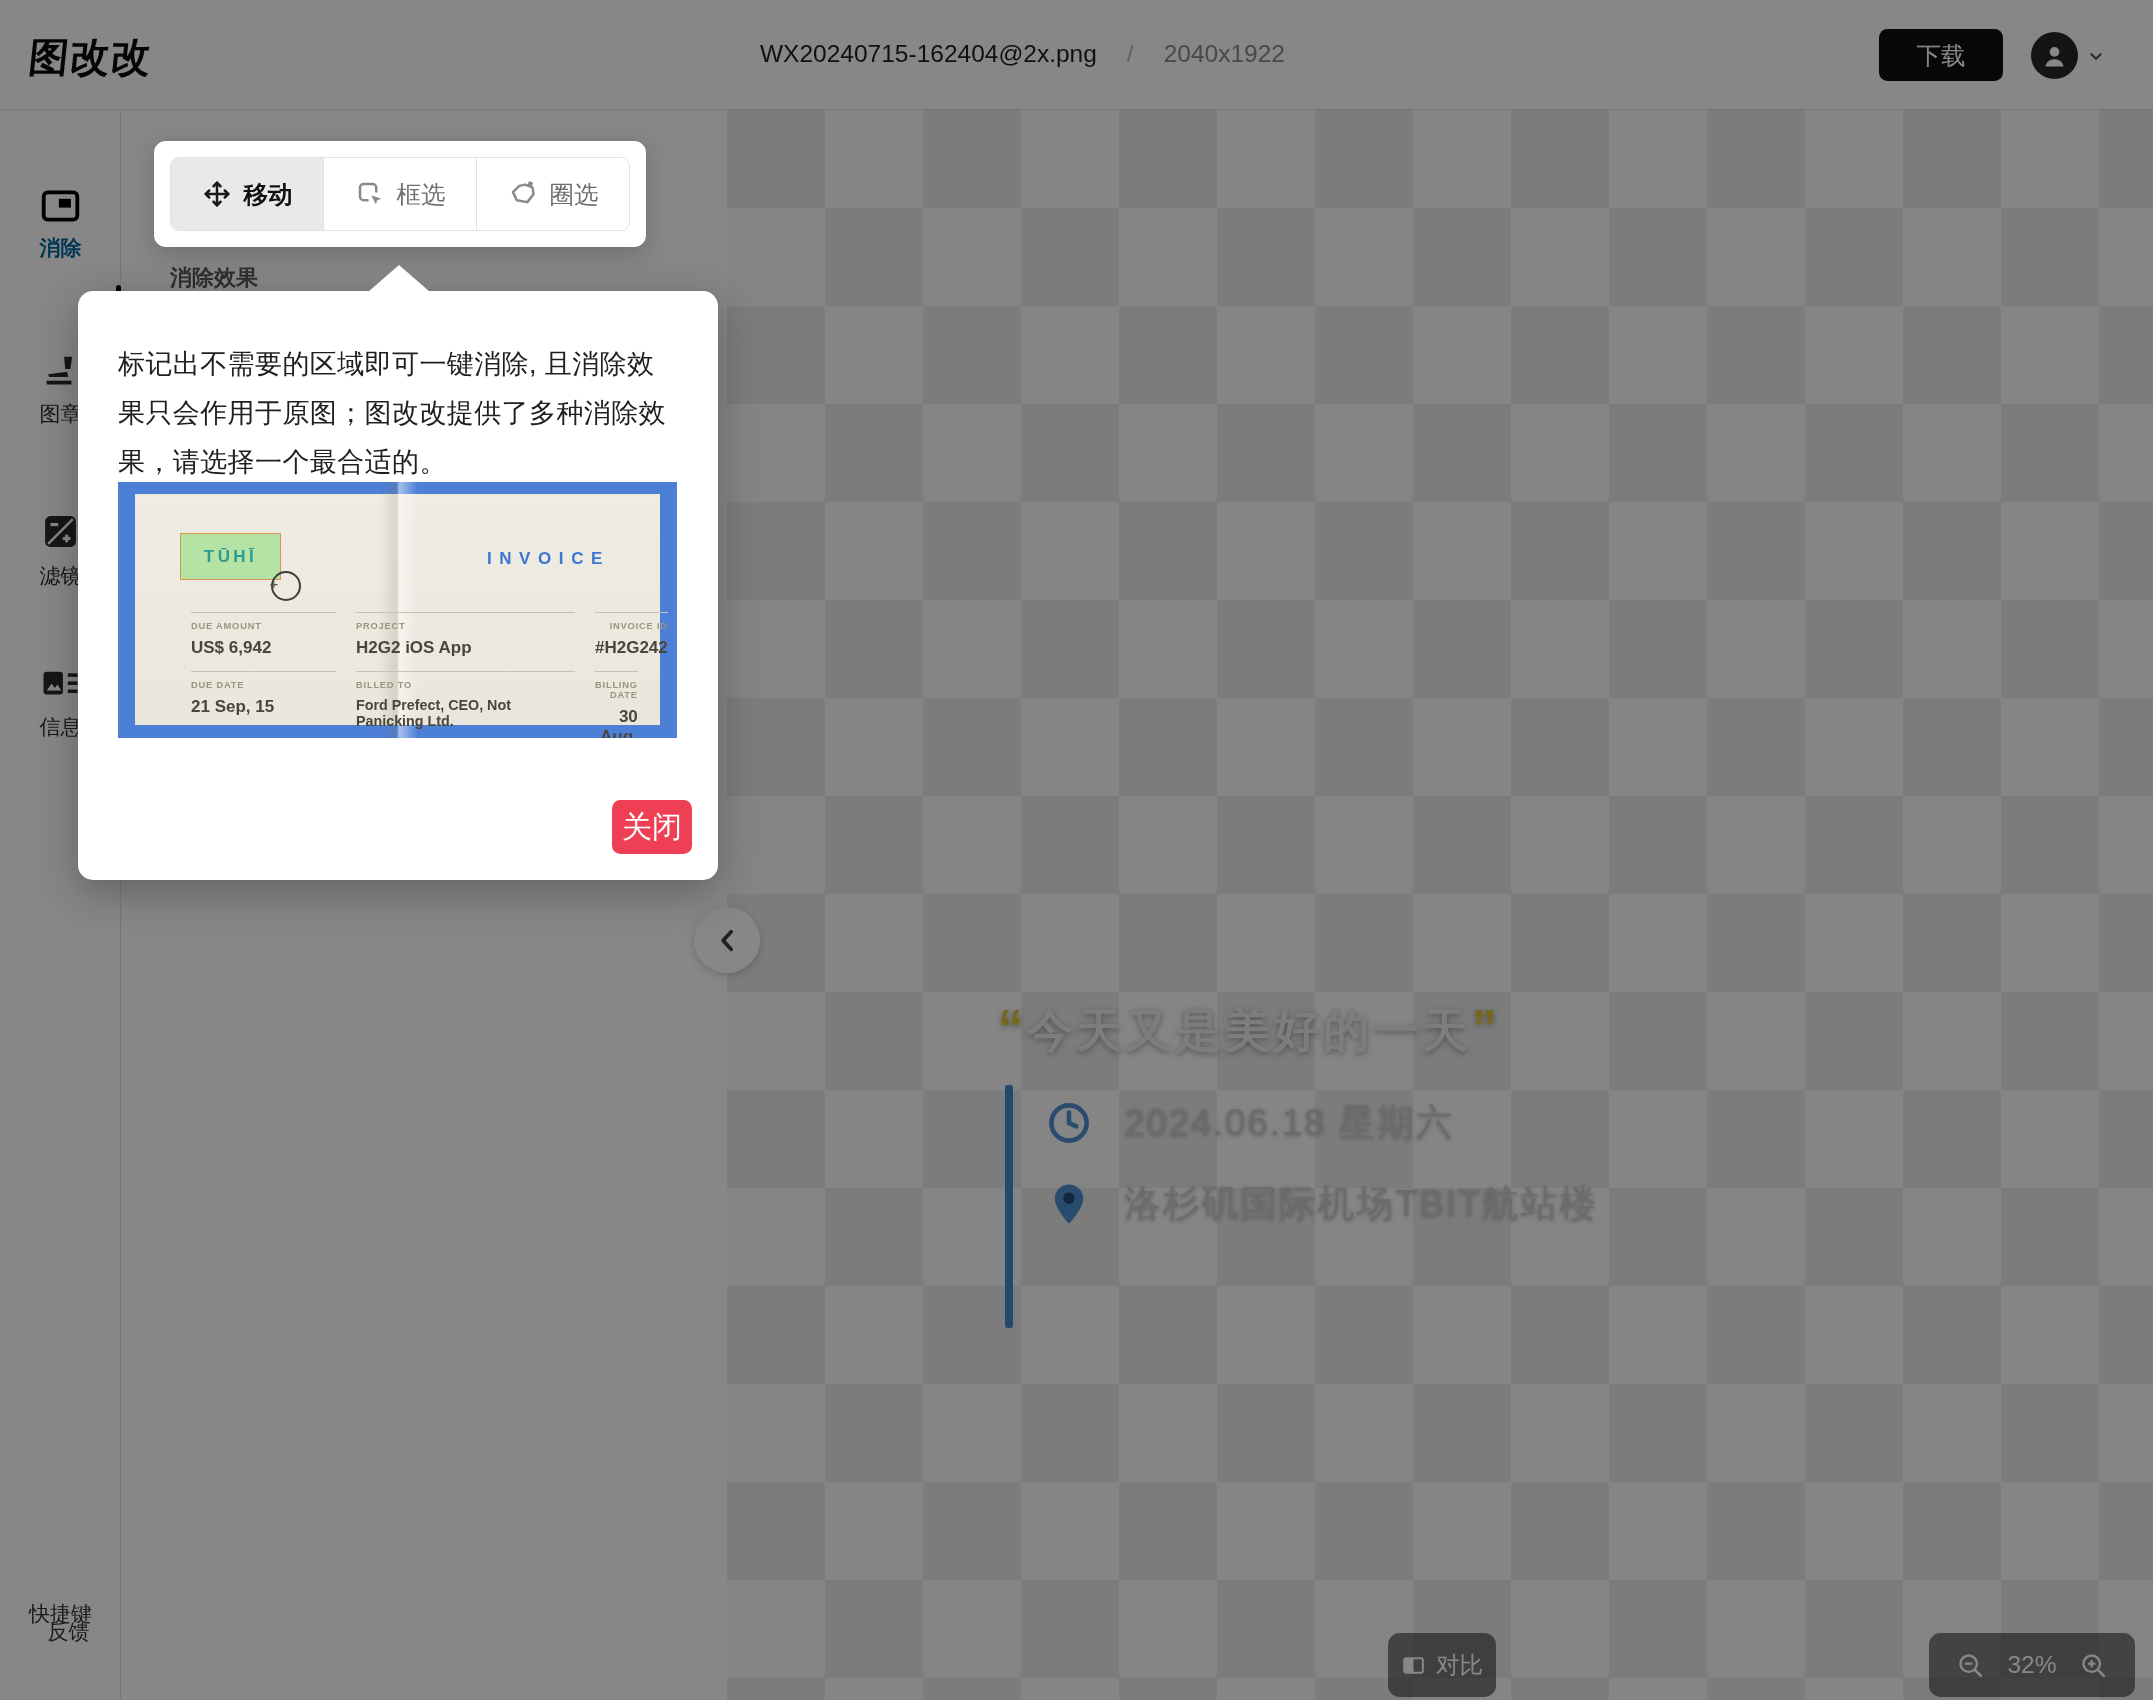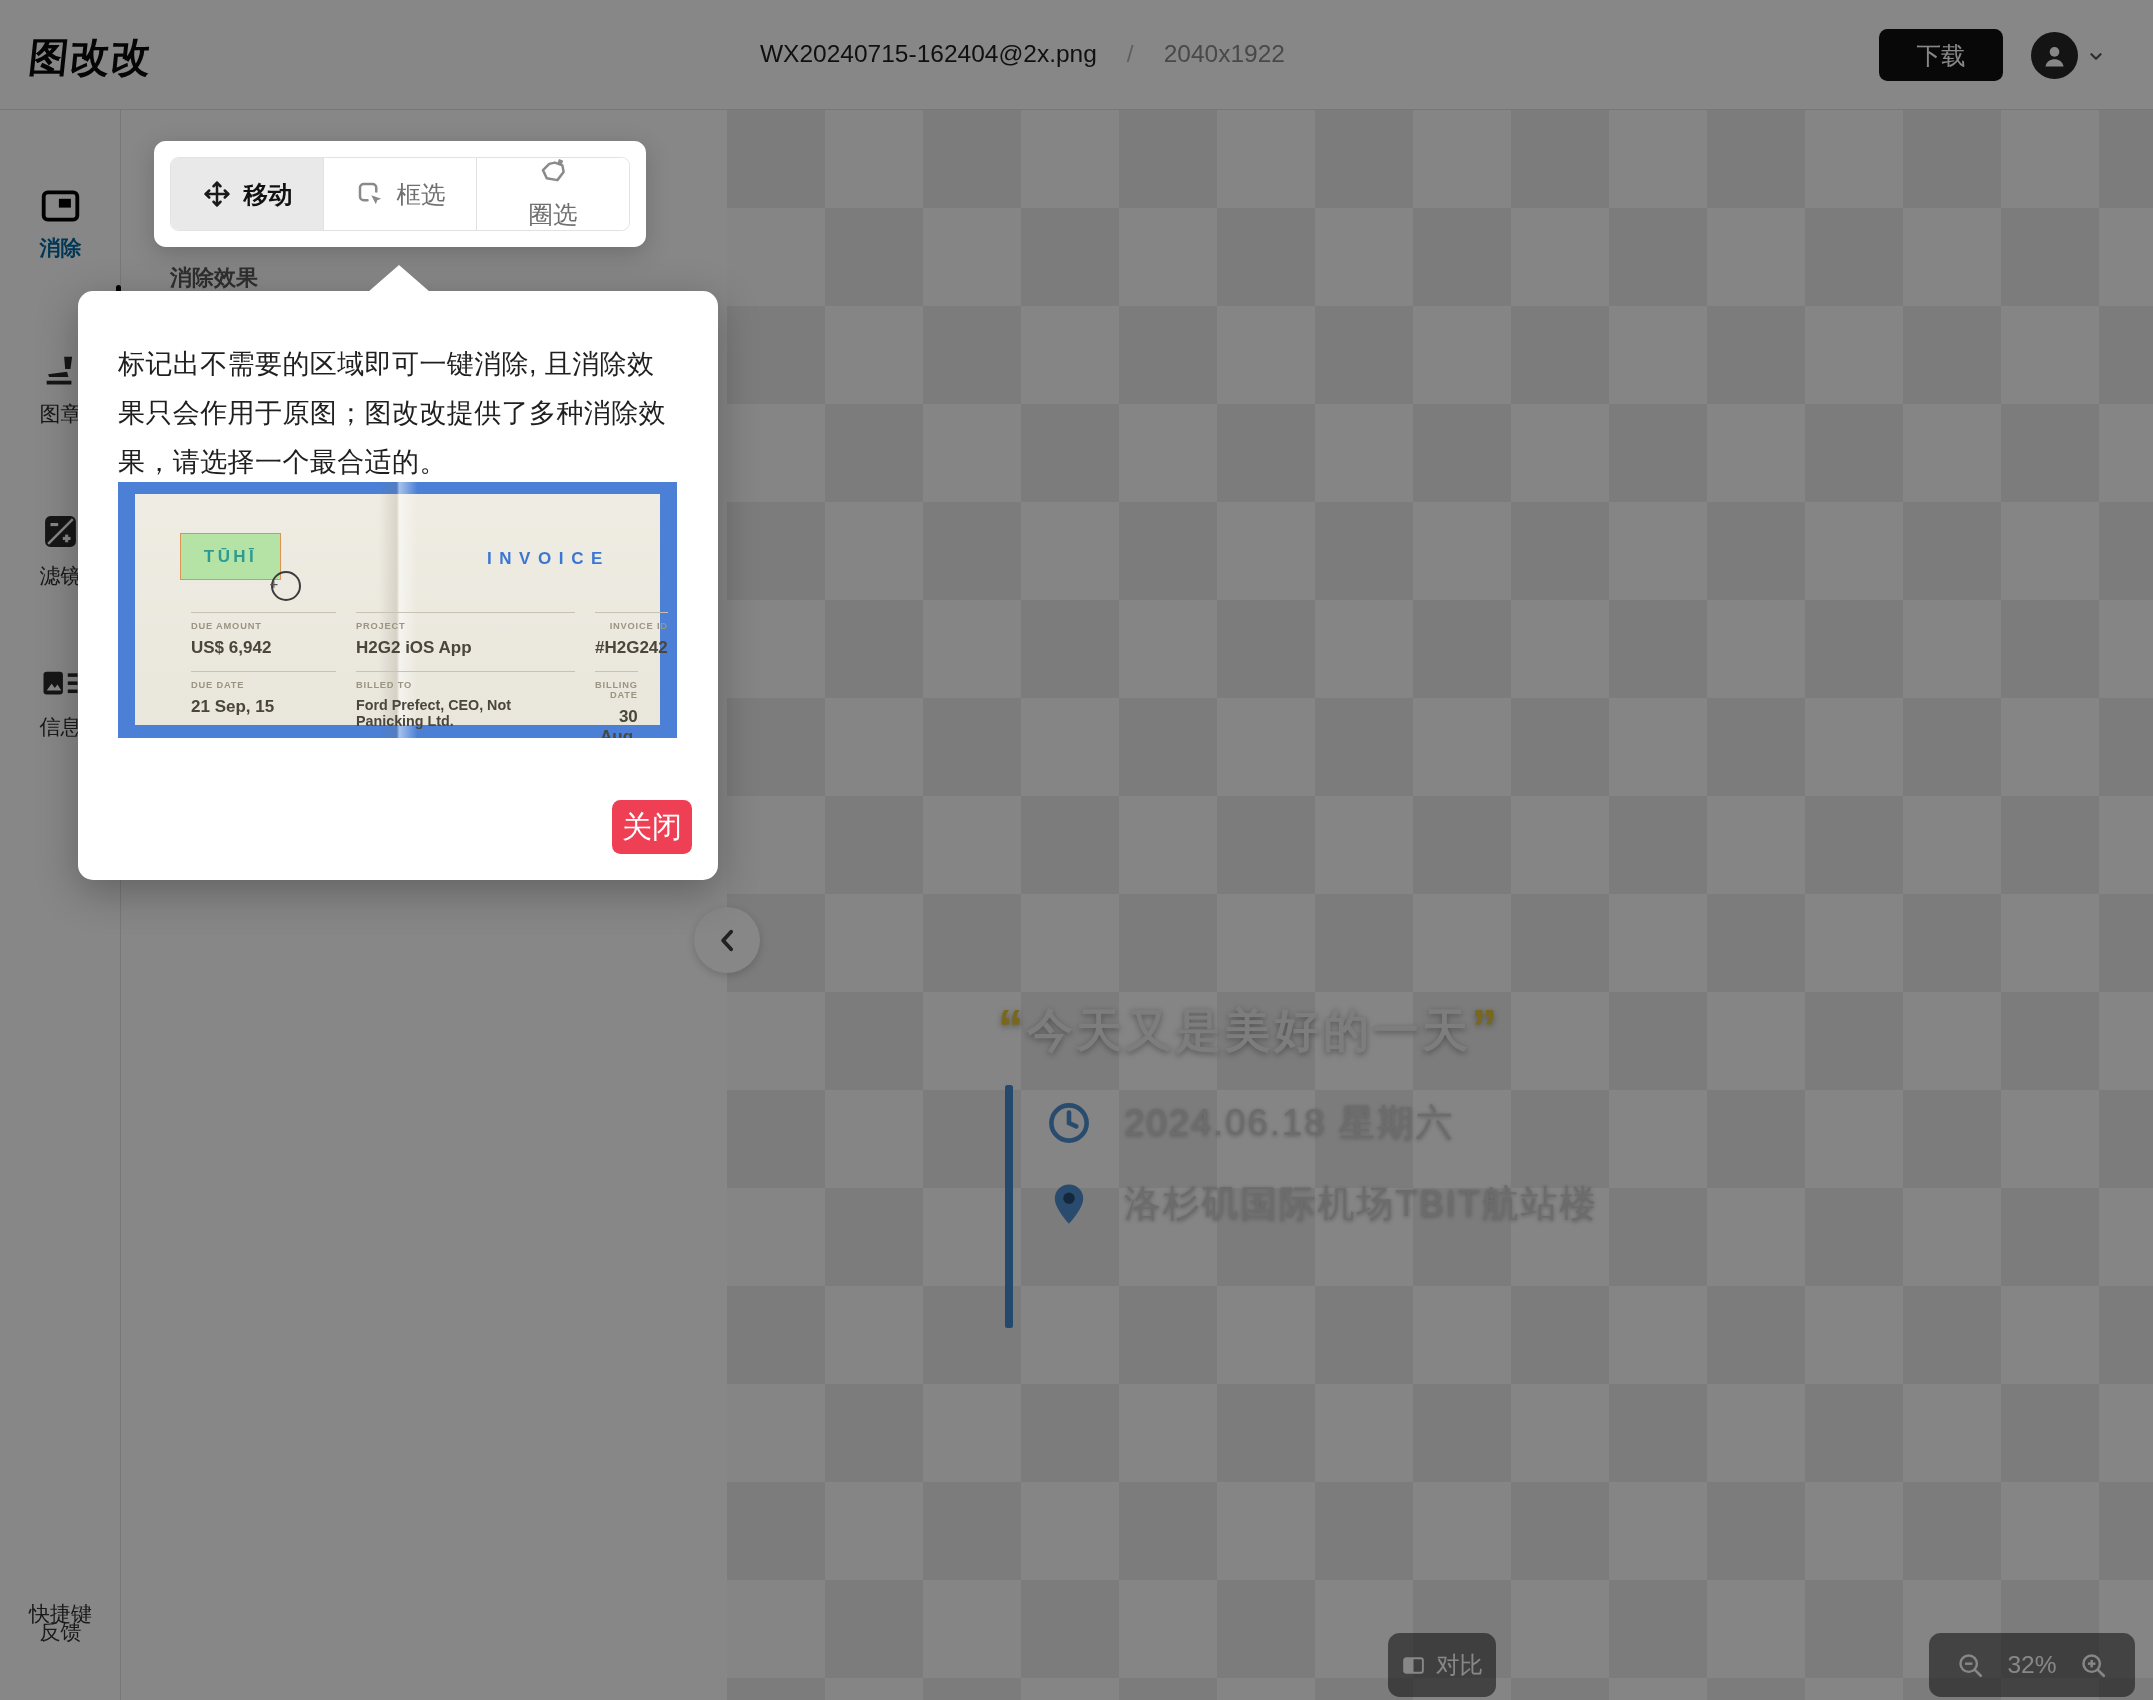--- a/index.html
+++ b/index.html
@@ -85,21 +85,21 @@
   .zoom-pill { left:1929px; top:1633px; width:206px; gap:22px; font-size:24.5px; }
   .zoom-pill .zi { width:29px; height:29px; cursor:pointer; }
 
   
   .dim { position:absolute; inset:0; background:rgba(0,0,0,.47); z-index:50; }
 
   
   .toolbar-pop { position:absolute; left:154px; top:141px; width:492px; height:106px; background:#fff; border-radius:11.8px; box-shadow:0 6.7px 25px rgba(0,0,0,.18); z-index:100; }
   .seg { position:absolute; left:16px; top:16px; width:460px; height:74px; border:1.7px solid #e2e2e2; border-radius:8.4px; display:flex; overflow:hidden; }
   .seg-item { flex:1 1 0; display:flex; align-items:center; justify-content:center; gap:11.8px; background:#fff; color:#6f6f6f; font-size:24.5px; cursor:pointer; border-right:1.7px solid #e2e2e2; }
-  .seg-item:last-child { border-right:none;flex-direction:column; }
+  .seg-item:last-child { border-right:none; }
   .seg-item .si { width:30px; height:30px; color:#8a8a8a; }
   .seg-item.active { background:#e9e9e9; color:#111; font-weight:700; }
   .seg-item.active .si { color:#1a1a1a; }
 
   
   .guide-pop { position:absolute; left:78px; top:291px; width:640px; height:589px; background:#fff; border-radius:15px; box-shadow:0 11.8px 42px rgba(0,0,0,.28); z-index:100; }
   .guide-arrow { position:absolute; left:290px; top:-26px; width:0; height:0; border-left:31px solid transparent; border-right:31px solid transparent; border-bottom:27px solid #fff; }
   .guide-text { position:absolute; left:40px; top:49px; width:561px; font-size:27px; line-height:49px; color:#1f1f1f; letter-spacing:0.4px; }
   .demo { position:absolute; left:40px; top:191px; width:559px; height:256px; background:#4b80d6; overflow:hidden; }
   .demo-paper { position:absolute; left:17px; right:17px; top:11.8px; bottom:13.5px; background:linear-gradient(180deg,#efece3 0%,#e9e6dc 100%); }
@@ -177,21 +177,21 @@
           <rect x="1.5" y="3" width="12" height="14" rx="2" fill="#2b2b2b"></rect>
           <path d="M3.5 14.5l3-4.2 2 2.6 1.6-2.1 2.4 3.7z" fill="#fff"></path>
           <line x1="16.5" y1="5" x2="22.5" y2="5" stroke="#2b2b2b" stroke-width="2.2"></line>
           <line x1="16.5" y1="10" x2="22.5" y2="10" stroke="#2b2b2b" stroke-width="2.2"></line>
           <line x1="16.5" y1="15" x2="22.5" y2="15" stroke="#2b2b2b" stroke-width="2.2"></line>
         </svg>
       <span class="lbl">信息</span>
     </div>
     <div class="rail-indicator"></div>
     <div class="rail-foot" style="top:1490px;">快捷键</div>
-    <div class="rail-foot" style="top:1508px;">反馈</div>
+    <div class="rail-foot" style="top:1508px;margin-left:8px;">反馈</div>
   </div>
 
   <div class="panel">
     <div class="panel-heading">消除效果</div>
   </div>
 
   <div class="canvas"></div>
 
   <div class="photo">
     <div class="L ph-sky"></div>

